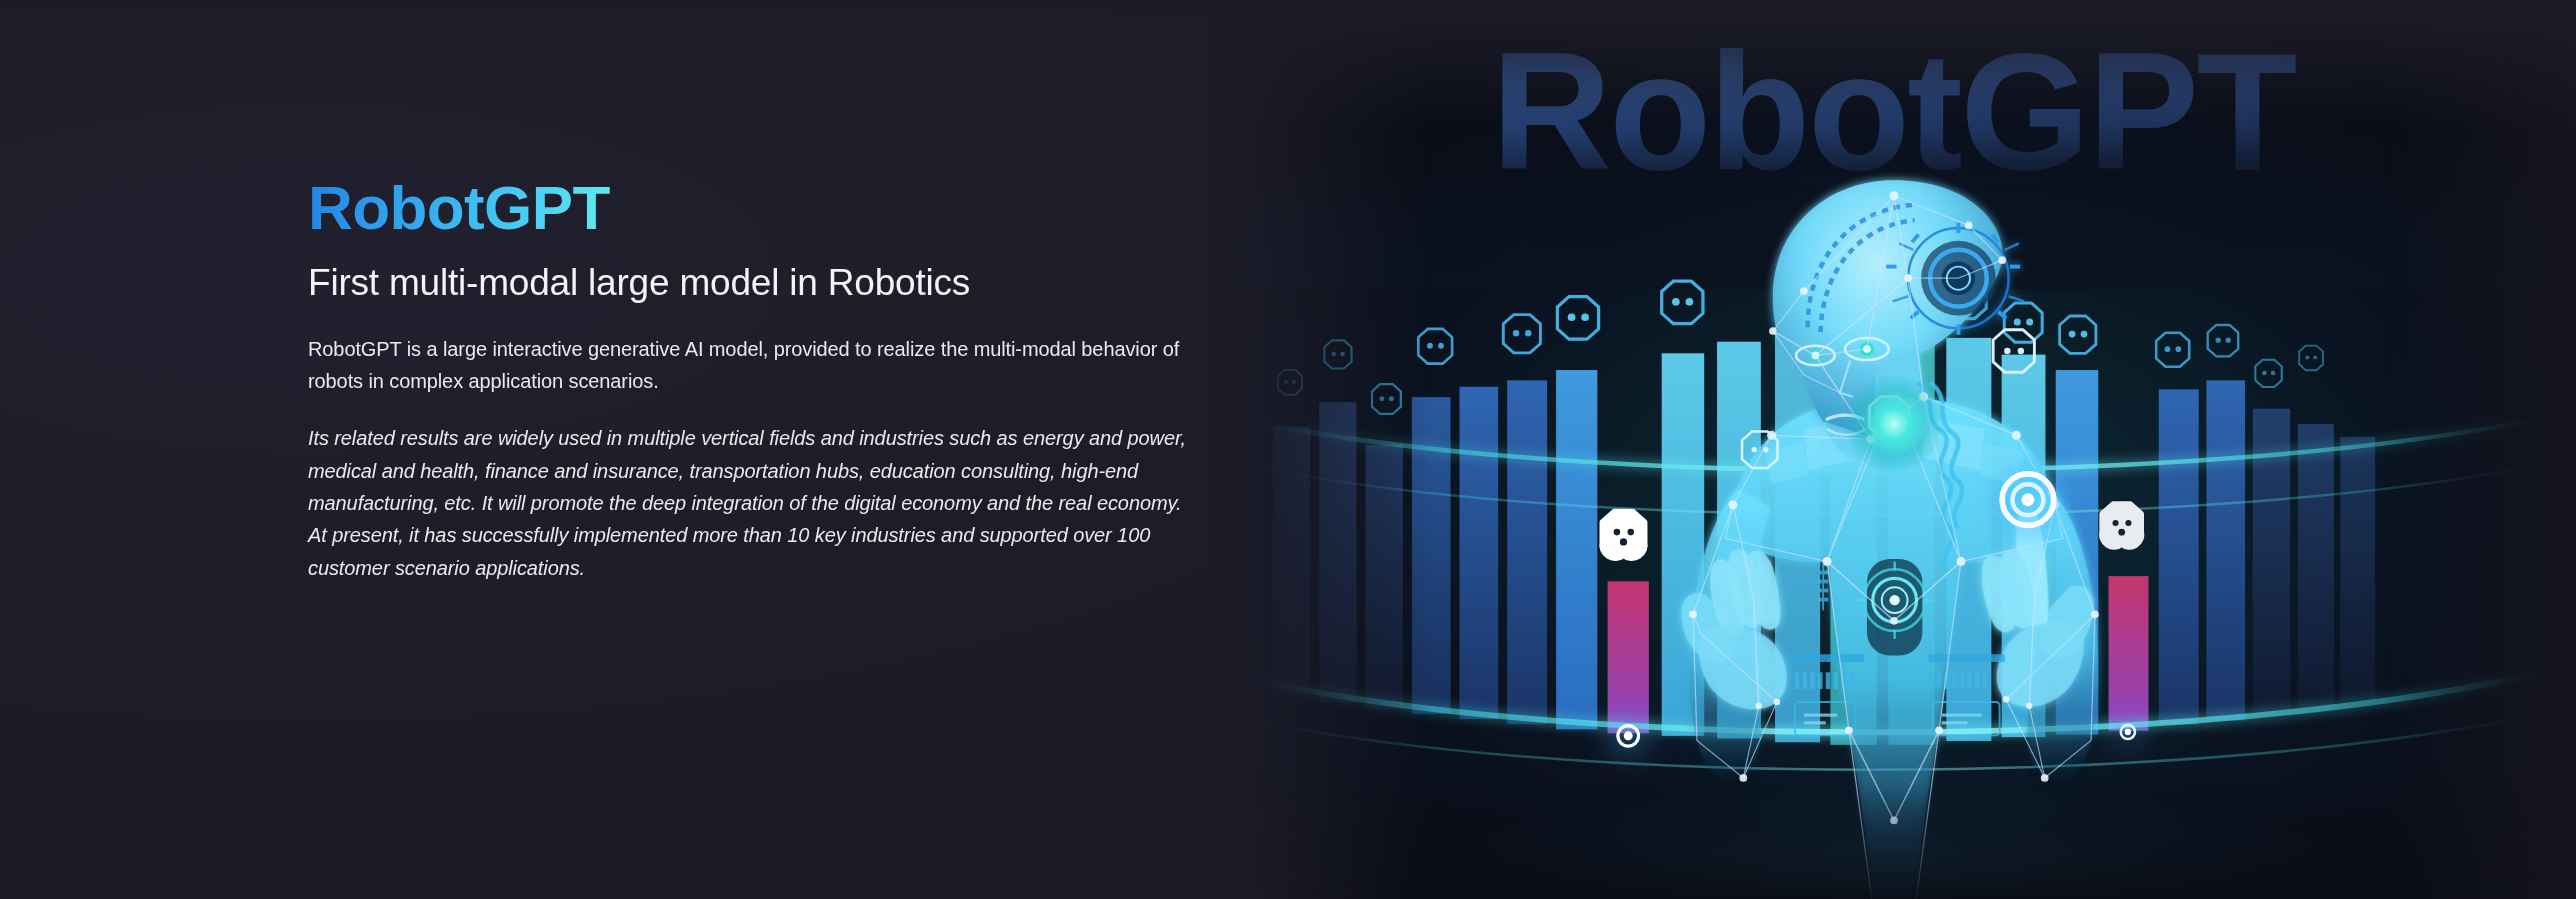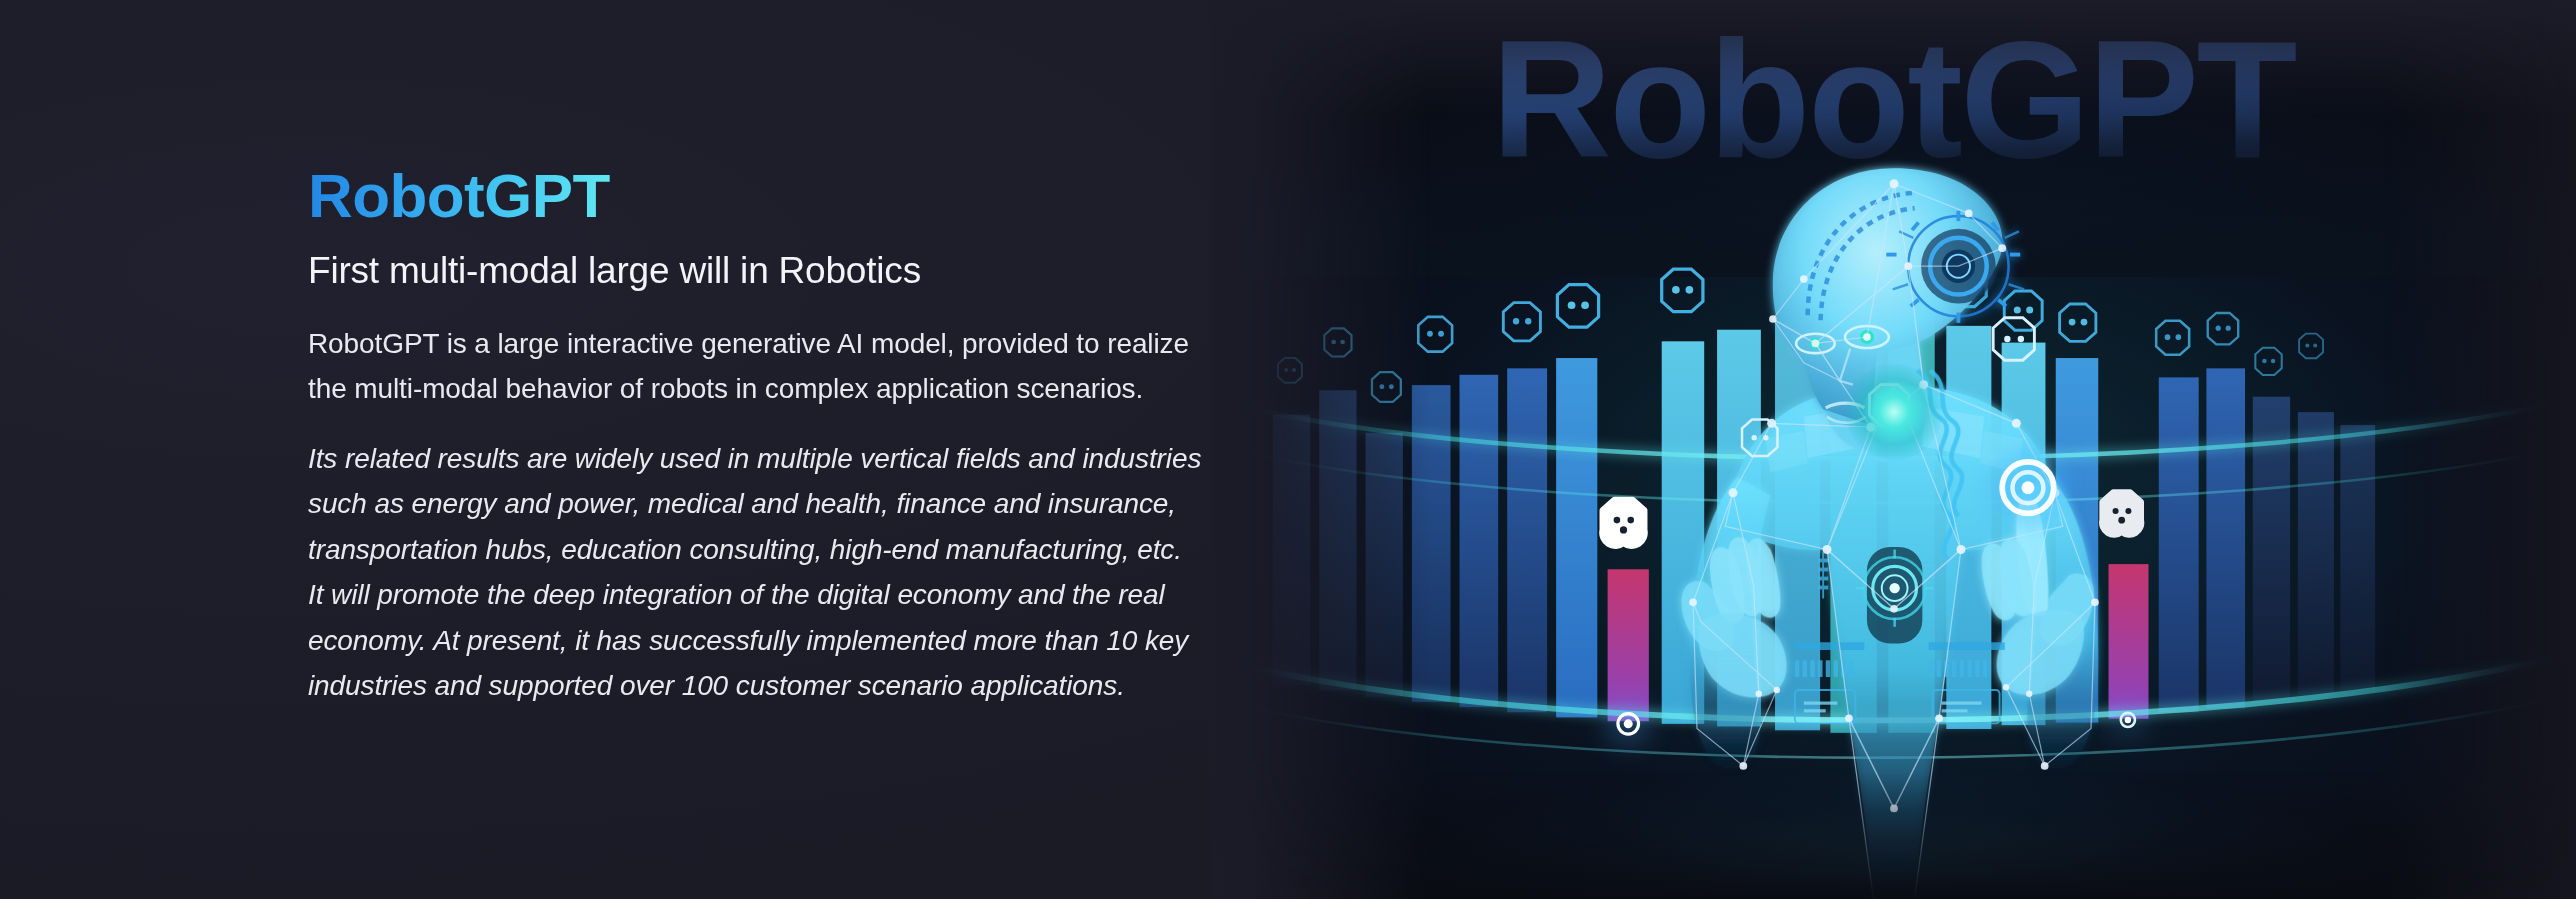--- a/index.html
+++ b/index.html
@@ -9,20 +9,21 @@
     font-family:"Liberation Sans", sans-serif;
     position:relative;
   }
 
   
   .banner{
     position:absolute; inset:0;
     background:
       radial-gradient(120% 130% at 12% 30%, #20202e 0%, #1c1c28 42%, #191923 100%);
     overflow:hidden;
+    margin-top:12px;
   }
 
   
   .copy{
     position:absolute;
     left:308px; top:164px;
     width:914px;
     z-index:40;
   }
   .brand-title{
@@ -40,21 +41,21 @@
   }
   .brand-sub{
     font-size:37px;
     font-weight:400;
     color:#f3f4f8;
     letter-spacing:-0.2px;
     line-height:1.18;
     margin-bottom:28px;
   }
   .para{
-    font-size:28px;
+    font-size:20px;
     line-height:1.62;
     color:#e9eaf0;
     letter-spacing:-0.1px;
     max-width:895px;
   }
   .para + .para{ margin-top:24.5px;font-style:italic; }
 
   
   .hero{
     position:absolute;
@@ -138,21 +139,21 @@
 </style>
 </head>
 <body>
 
 <div class="banner">
 
   <div class="copy">
 
     <div class="brand-title">RobotGPT</div>
 
-    <div class="brand-sub">First multi-modal large will in Robotics</div>
+    <div class="brand-sub">First multi-modal large model in Robotics</div>
 
     <p class="para">RobotGPT is a large interactive generative AI model, provided to realize the multi-modal behavior of robots in complex application scenarios.</p>
 
     <p class="para">Its related results are widely used in multiple vertical fields and industries such as energy and power, medical and health, finance and insurance, transportation hubs, education consulting, high-end manufacturing, etc. It will promote the deep integration of the digital economy and the real economy. At present, it has successfully implemented more than 10 key industries and supported over 100 customer scenario applications.</p>
   </div>
 
   <div class="hero">
 
     <div class="hero-wordmark">RobotGPT</div>
     <div class="hero-wordmark-mask"></div>

